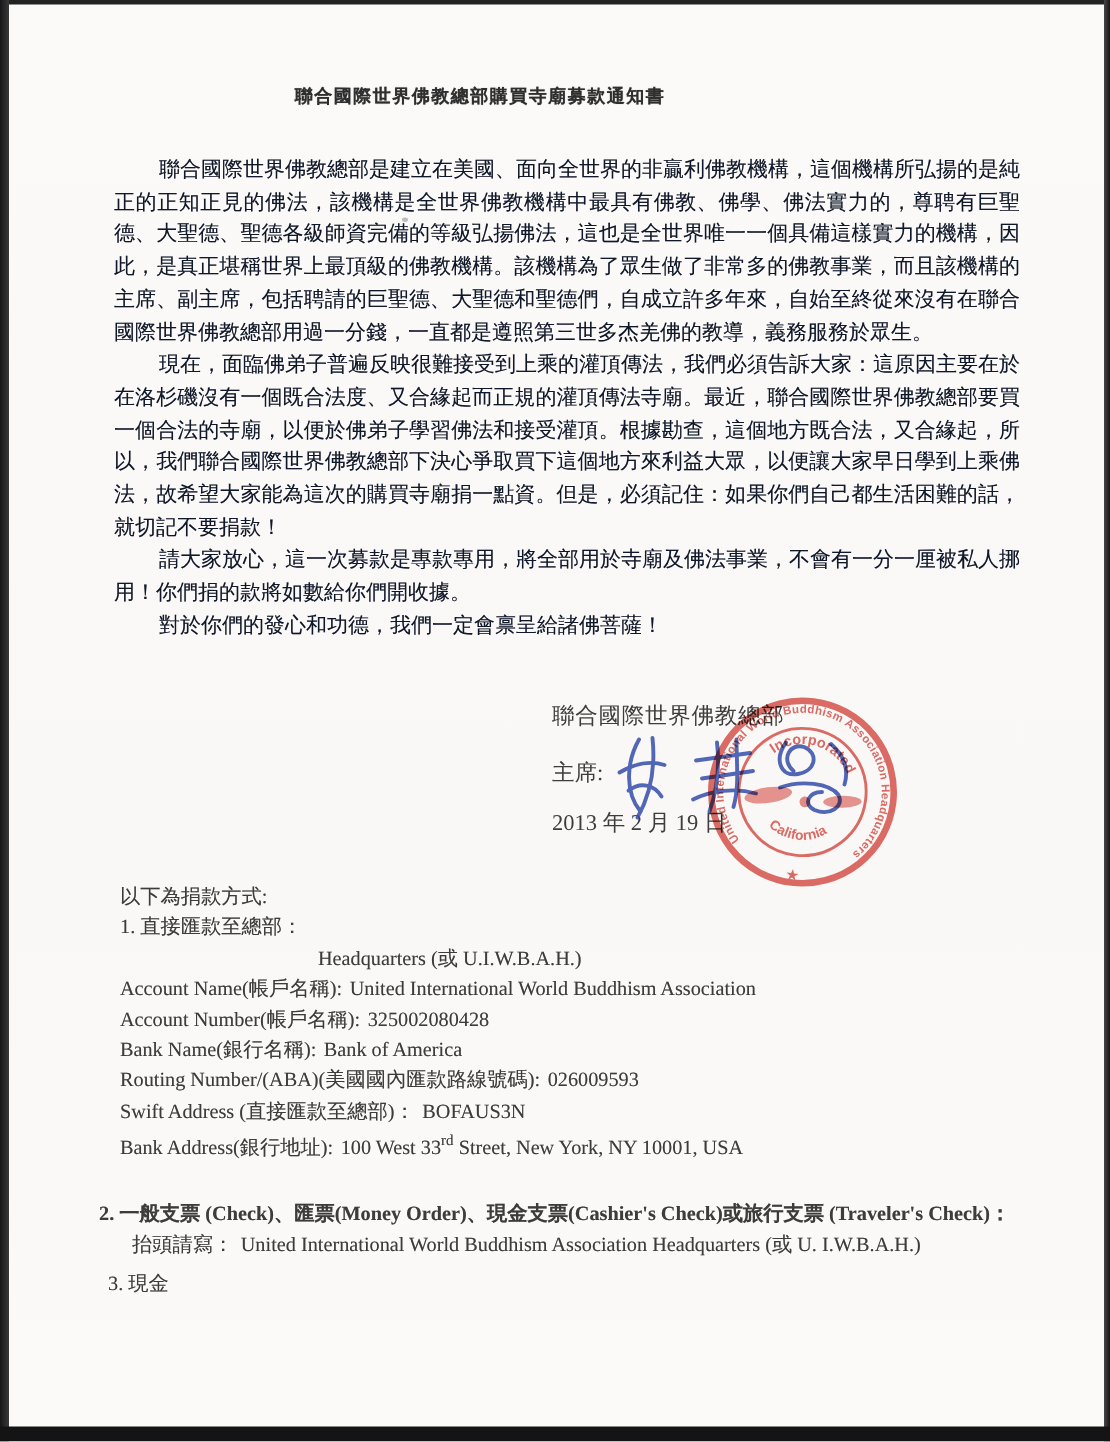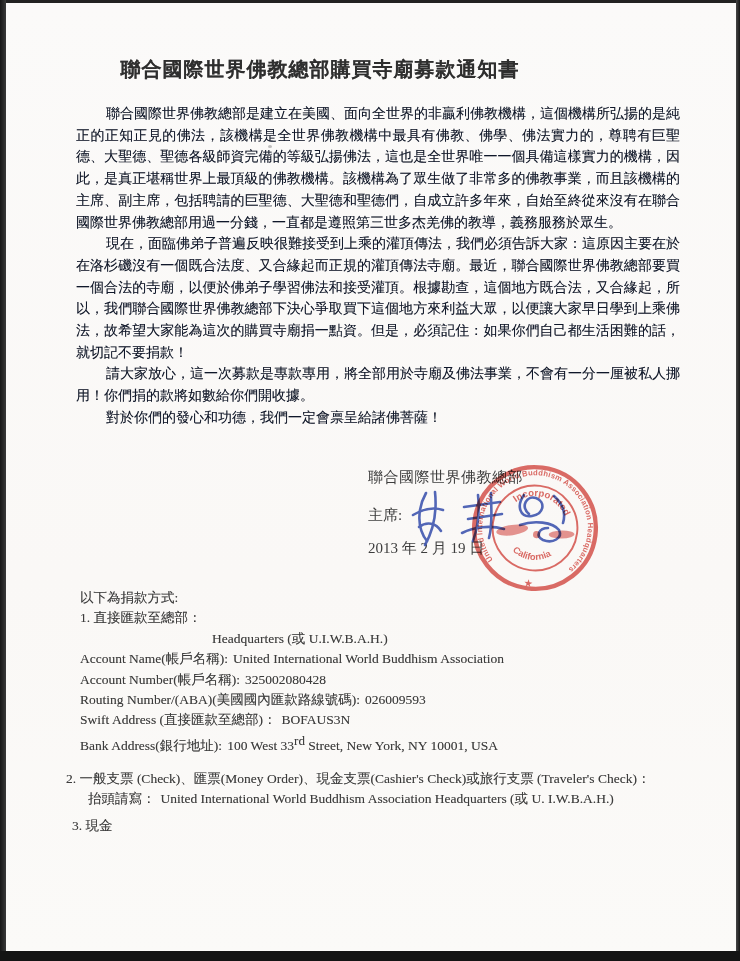--- a/index.html
+++ b/index.html
@@ -12,21 +12,21 @@
   
   .edge{position:absolute;background:#1e1e1e;}
   .edge-top{left:0;top:0;width:740px;height:3px;background:#222;}
   .edge-left{left:0;top:0;width:6px;height:961px;background:linear-gradient(90deg,#161616,#3a3a3a);}
   .edge-right{right:0;top:0;width:4px;height:961px;background:linear-gradient(270deg,#161616,#464646);}
   .edge-bottom{left:0;bottom:0;width:740px;height:10px;background:#141414;}
   .speck{position:absolute;width:4px;height:3px;border-radius:50%;background:#8a8a8a;opacity:.55;}
 
   .doc-title{
     position:absolute;left:0;top:56px;width:640px;text-align:center;
-    font-size:20px;font-weight:bold;letter-spacing:1px;color:#2e2e2e;
+    font-size:12px;font-weight:bold;letter-spacing:1px;color:#2e2e2e;
     text-shadow:0 0 .5px rgba(40,40,40,.6);
   }
   .body-text{
     position:absolute;left:76px;top:103px;width:604px;
     font-size:14px;line-height:21.7px;text-align:justify;
     color:#0f172a;text-shadow:0 0 .4px rgba(60,60,60,.45);
   }
   .body-text p{margin:0;text-indent:30px;}
 
   .sig-org{position:absolute;left:368px;top:468px;font-size:15px;letter-spacing:.5px;}
@@ -40,24 +40,24 @@
   }
 
   .donation{
     position:absolute;left:80px;top:588px;width:600px;
     font-size:13.5px;line-height:20.4px;color:#3c3c3c;
     text-shadow:0 0 .4px rgba(60,60,60,.4);
   }
   .donation .line{white-space:nowrap;}
   .donation .cont{padding-left:132px;}
   .donation .lbl{margin-right:5px;}
-  .donation .m2{margin-top:12px;margin-left:-14px;}
+  .donation .m2{margin-top:24px;margin-left:-14px;font-weight:bold;}
   .donation .m2c{padding-left:8px;}
   .donation .m3{margin-top:6px;margin-left:-8px;}
-  sup{font-size:13px;}
+  sup{font-size:10px;}
 </style>
 </head>
 <body>
 
 <div class="edge edge-top"></div>
 <div class="edge edge-left"></div>
 <div class="edge edge-right"></div>
 <div class="edge edge-bottom"></div>
 <div class="speck" style="left:268px;top:145px;"></div>
 
@@ -122,20 +122,23 @@
   <div class="line">以下為捐款方式:</div>
   <div class="line">1. 直接匯款至總部：</div>
   <div class="line cont">Headquarters (或 U.I.W.B.A.H.)</div>
   <div class="line">
     <span class="lbl">Account Name(帳戶名稱):</span><span>United International World Buddhism Association</span>
   </div>
   <div class="line">
     <span class="lbl">Account Number(帳戶名稱):</span><span>325002080428</span>
   </div>
   <div class="line">
+    <span class="lbl">Bank Name(銀行名稱):</span><span>Bank of America</span>
+  </div>
+  <div class="line">
     <span class="lbl">Routing Number/(ABA)(美國國內匯款路線號碼):</span><span>026009593</span>
   </div>
   <div class="line">
     <span class="lbl">Swift Address (直接匯款至總部)：</span><span>BOFAUS3N</span>
   </div>
   <div class="line">
     <span class="lbl">Bank Address(銀行地址):</span><span><span>100 West 33</span><sup>rd</sup><span> Street, New York, NY 10001, USA</span></span>
   </div>
   <div class="line m2">2. 一般支票 (Check)、匯票(Money Order)、現金支票(Cashier's Check)或旅行支票 (Traveler's Check)：</div>
   <div class="line m2c">

